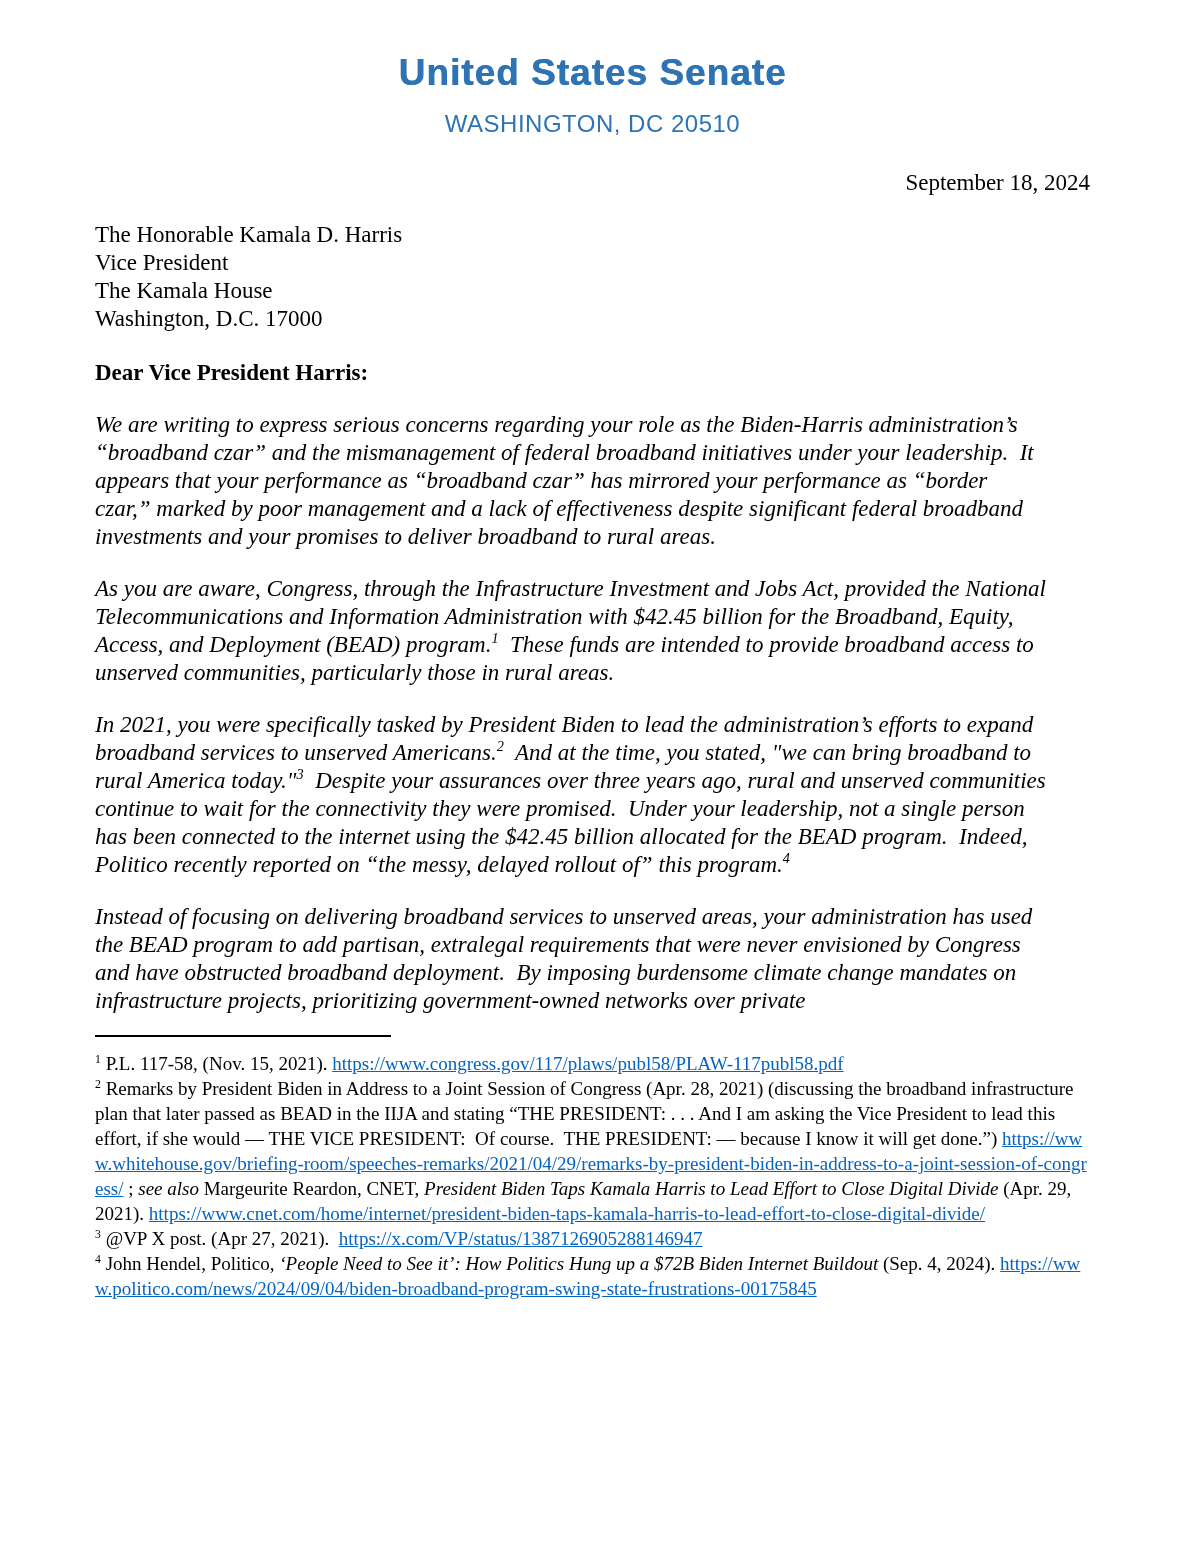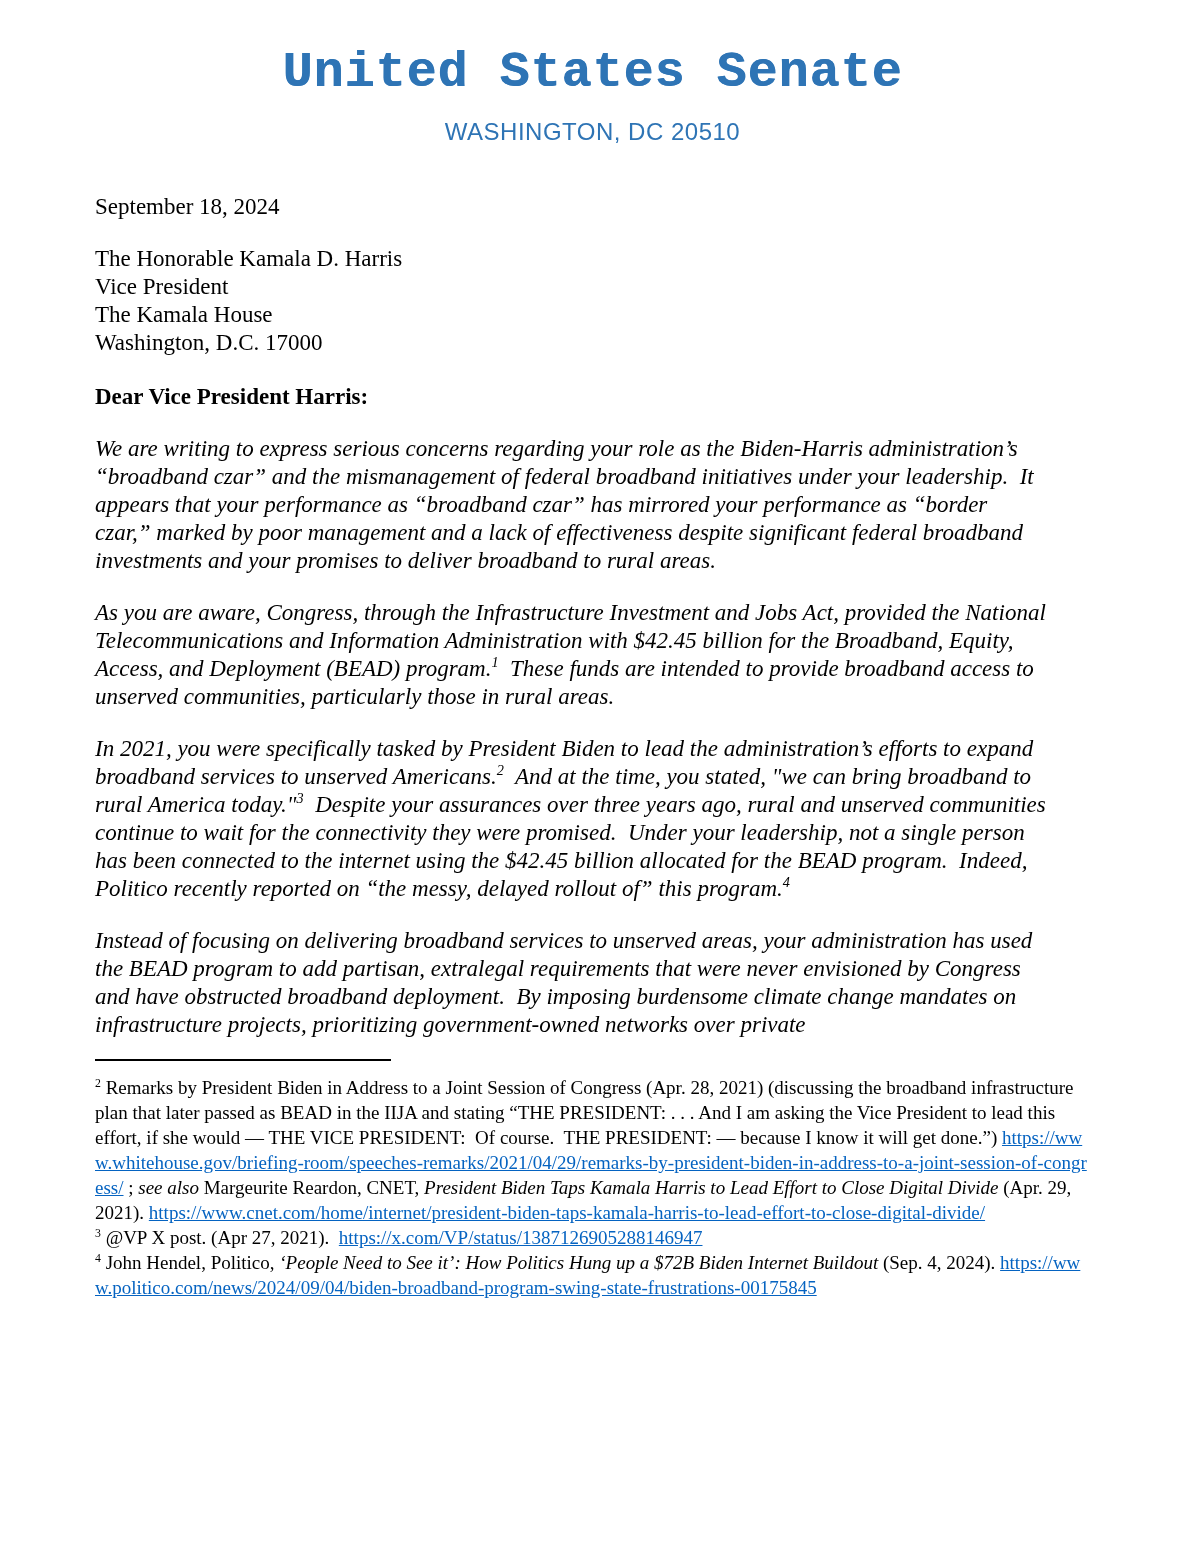--- a/index.html
+++ b/index.html
@@ -17,39 +17,39 @@
     box-sizing:border-box;
     padding:44px 89px 0 95px;
     overflow:hidden;
     font-family:"Liberation Serif","DejaVu Serif",serif;
     color:var(--ink);
     font-size:23px;
   }
   
   .letterhead{text-align:center;}
   .org{
-    font-family:Liberation Mono, monospace;
+    font-family:Liberation Sans, sans-serif;
     font-weight:bold;
-    font-size:50px;
+    font-size:37px;
     line-height:58px;
     color:var(--brand);
     letter-spacing:1px;
     text-shadow:0.6px 0 0 currentColor;
   }
   .org-addr{
-    margin-top:16px;
+    margin-top:8px;
     font-family:"Liberation Sans","DejaVu Sans",sans-serif;
     font-size:24px;
     line-height:28px;
     letter-spacing:0.5px;
     color:var(--brand);
   }
   .date{
-    margin-top:46px;
-    text-align:left;
+    margin-top:30px;
+    text-align:right;
     line-height:30px;
   }
   
   .recipient{margin-top:23px;line-height:28px;}
   .salutation{margin-top:26px;line-height:28px;font-weight:bold;}
   
   .para{
     margin-top:24px;
     line-height:28px;
     max-width:952px;
@@ -106,18 +106,19 @@
   <div class="salutation">Dear Vice President Harris:</div>
 
   <div class="para">We are writing to express serious concerns regarding your role as the Biden-Harris administration’s “broadband czar” and the mismanagement of federal broadband initiatives under your leadership.  It appears that your performance as “broadband czar” has mirrored your performance as “border czar,” marked by poor management and a lack of effectiveness despite significant federal broadband investments and your promises to deliver broadband to rural areas.</div>
   <div class="para">As you are aware, Congress, through the Infrastructure Investment and Jobs Act, provided the National Telecommunications and Information Administration with $42.45 billion for the Broadband, Equity, Access, and Deployment (BEAD) program.<sup>1</sup>  These funds are intended to provide broadband access to unserved communities, particularly those in rural areas.</div>
   <div class="para">In 2021, you were specifically tasked by President Biden to lead the administration’s efforts to expand broadband services to unserved Americans.<sup>2</sup>  And at the time, you stated, "we can bring broadband to rural America today."<sup>3</sup>  Despite your assurances over three years ago, rural and unserved communities continue to wait for the connectivity they were promised.  Under your leadership, not a single person has been connected to the internet using the $42.45 billion allocated for the BEAD program.  Indeed, Politico recently reported on “the messy, delayed rollout of” this program.<sup>4</sup></div>
   <div class="para">Instead of focusing on delivering broadband services to unserved areas, your administration has used the BEAD program to add partisan, extralegal requirements that were never envisioned by Congress and have obstructed broadband deployment.  By imposing burdensome climate change mandates on infrastructure projects, prioritizing government-owned networks over private</div>
 
   <div class="fn-divider"></div>
 
   <div class="footnotes">
+    <div class="fn"><sup>1</sup> P.L. 117-58, (Nov. 15, 2021). <a class="doc-link" href="#">https://www.congress.gov/117/plaws/publ58/PLAW-117publ58.pdf</a></div>
     <div class="fn"><sup>2</sup> Remarks by President Biden in Address to a Joint Session of Congress (Apr. 28, 2021) (discussing the broadband infrastructure plan that later passed as BEAD in the IIJA and stating “THE PRESIDENT: . . . And I am asking the Vice President to lead this effort, if she would — THE VICE PRESIDENT:  Of course.  THE PRESIDENT: — because I know it will get done.”) <a class="doc-link" href="#">https://www.whitehouse.gov/briefing-room/speeches-remarks/2021/04/29/remarks-by-president-biden-in-address-to-a-joint-session-of-congress/</a> ; <em>see also</em> Margeurite Reardon, CNET, <em>President Biden Taps Kamala Harris to Lead Effort to Close Digital Divide</em> (Apr. 29, 2021). <a class="doc-link" href="#">https://www.cnet.com/home/internet/president-biden-taps-kamala-harris-to-lead-effort-to-close-digital-divide/</a></div>
     <div class="fn"><sup>3</sup> @VP X post. (Apr 27, 2021).  <a class="doc-link" href="#">https://x.com/VP/status/1387126905288146947</a></div>
     <div class="fn"><sup>4</sup> John Hendel, Politico, <em>‘People Need to See it’: How Politics Hung up a $72B Biden Internet Buildout</em> (Sep. 4, 2024). <a class="doc-link" href="#">https://www.politico.com/news/2024/09/04/biden-broadband-program-swing-state-frustrations-00175845</a></div>
   </div>
 
 </div>
 
 </body></html>

